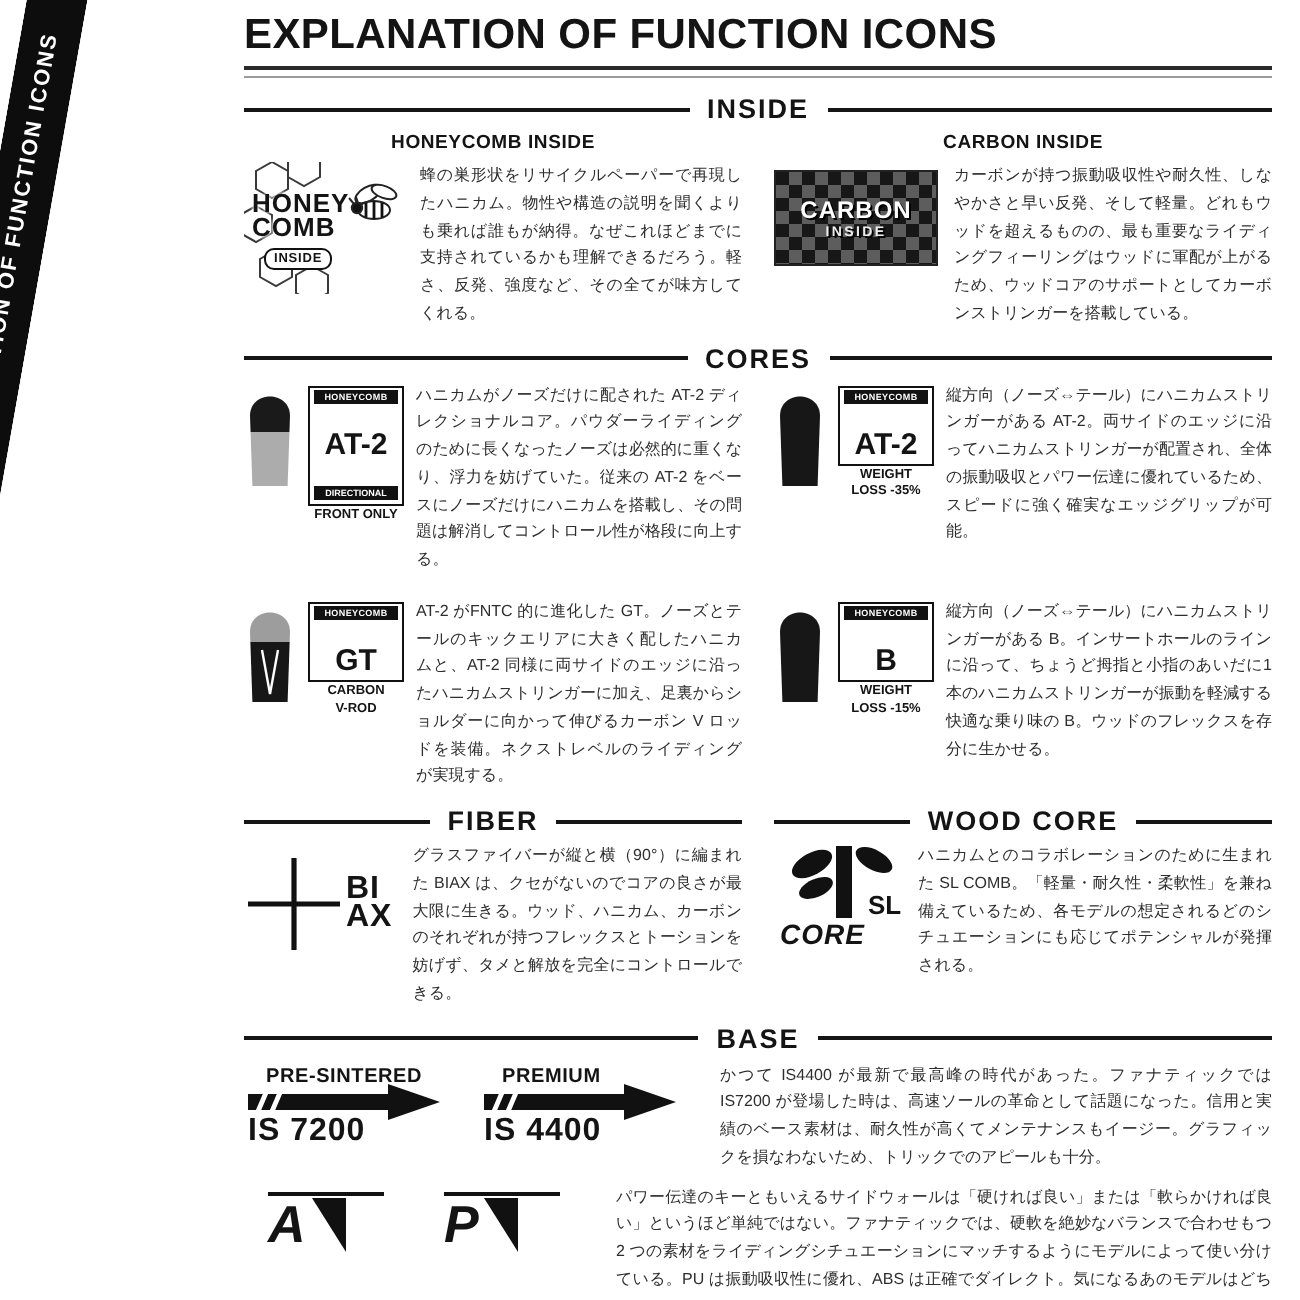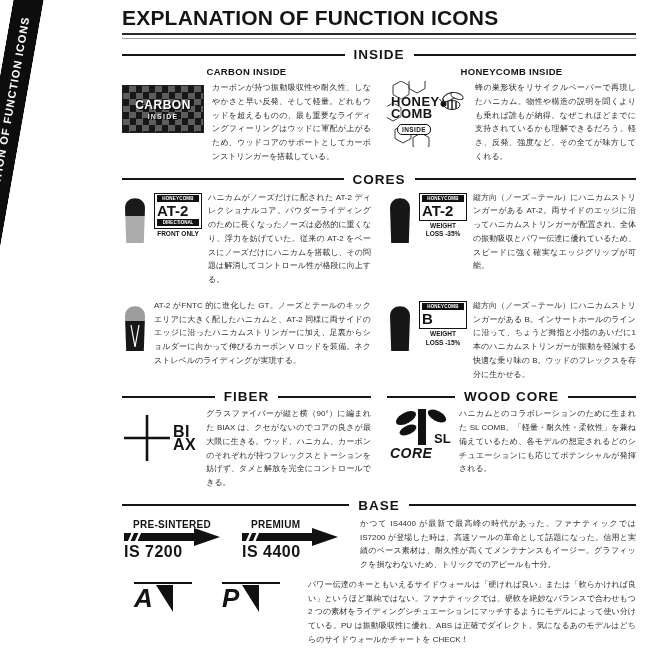--- a/index.html
+++ b/index.html
@@ -47,21 +47,21 @@
            background-size:13px 13px;}
   .cb-line1{color:#fff;font-weight:900;font-size:12px;letter-spacing:.5px;text-shadow:1px 1px 0 #000;}
   .cb-line2{color:#ededed;font-weight:800;font-size:7px;letter-spacing:1.2px;text-shadow:1px 1px 0 #000;}
 
   
   .cores-grid{display:grid;grid-template-columns:1fr 1fr;column-gap:16px;row-gap:12px;margin-top:4px;}
   .core-entry{display:flex;gap:6px;align-items:flex-start;}
   .board{flex:0 0 auto;margin-top:2px;}
   .core-label{display:flex;flex-direction:column;align-items:center;gap:1px;flex:0 0 48px;margin-top:2px;}
   .core-box{border:1.5px solid #111;background:#fff;width:100%;box-sizing:border-box;
-            display:flex;flex-direction:column;align-items:flex-start;padding:1.5px 2px;gap:1px;}
+            display:flex;flex-direction:column;align-items:center;padding:1.5px 2px;gap:13px;}
   .core-tag{background:#111;color:#fff;font-size:4.5px;font-weight:700;letter-spacing:.2px;
             width:100%;text-align:center;padding:1px 0;box-sizing:border-box;}
   .core-name{font-weight:900;font-size:15px;line-height:1;}
   .core-bar{background:#111;color:#fff;font-size:4.5px;font-weight:700;width:100%;
             text-align:center;padding:1px 0;}
   .core-sub{font-weight:800;font-size:6.5px;line-height:1.2;text-align:center;white-space:nowrap;}
 
   
   .biax-icon{display:flex;align-items:center;gap:3px;flex:0 0 auto;padding:8px 2px 0 2px;}
   .biax-text{font-weight:900;font-size:16px;line-height:.85;letter-spacing:.5px;}
@@ -103,31 +103,20 @@
     <h1 class="title">EXPLANATION OF FUNCTION ICONS</h1>
     <div class="title-rule"></div>
 
     <div class="sec-header">
       <span class="sec-line"></span>
       <span class="sec-label">INSIDE</span>
       <span class="sec-line"></span>
     </div>
 
     <div class="two-col">
-      <div class="col">
-        <div class="col-title">CARBON INSIDE</div>
-        <div class="entry">
-          <div class="cb-icon">
-            <span class="cb-line1">CARBON</span>
-            <span class="cb-line2">INSIDE</span>
-          </div>
-          <p class="jp">カーボンが持つ振動吸収性や耐久性、しなやかさと早い反発、そして軽量。どれもウッドを超えるものの、最も重要なライディングフィーリングはウッドに軍配が上がるため、ウッドコアのサポートとしてカーボンストリンガーを搭載している。</p>
-        </div>
-      </div>
-
       <div class="col">
         <div class="col-title">HONEYCOMB INSIDE</div>
         <div class="entry">
           <div class="hc-icon">
             <svg class="hc-hex" width="80" height="66" viewBox="0 0 80 66">
               <g fill="none" stroke="#3a3a3a" stroke-width="1">
                 <polygon points="14,0 22,4.5 22,13.5 14,18 6,13.5 6,4.5"></polygon>
                 <polygon points="6,22 14,26.5 14,35.5 6,40 -2,35.5 -2,26.5"></polygon>
                 <polygon points="16,44 24,48.5 24,57.5 16,62 8,57.5 8,48.5"></polygon>
                 <polygon points="34,52 42,56.5 42,65.5 34,70 26,65.5 26,56.5"></polygon>
@@ -144,20 +133,31 @@
             </svg>
             <div class="hc-text">
               <span>HONEY</span>
               <span>COMB</span>
             </div>
             <div class="hc-badge">INSIDE</div>
           </div>
           <p class="jp">蜂の巣形状をリサイクルペーパーで再現したハニカム。物性や構造の説明を聞くよりも乗れば誰もが納得。なぜこれほどまでに支持されているかも理解できるだろう。軽さ、反発、強度など、その全てが味方してくれる。</p>
         </div>
       </div>
+
+      <div class="col">
+        <div class="col-title">CARBON INSIDE</div>
+        <div class="entry">
+          <div class="cb-icon">
+            <span class="cb-line1">CARBON</span>
+            <span class="cb-line2">INSIDE</span>
+          </div>
+          <p class="jp">カーボンが持つ振動吸収性や耐久性、しなやかさと早い反発、そして軽量。どれもウッドを超えるものの、最も重要なライディングフィーリングはウッドに軍配が上がるため、ウッドコアのサポートとしてカーボンストリンガーを搭載している。</p>
+        </div>
+      </div>
     </div>
 
     <div class="sec-header">
       <span class="sec-line"></span>
       <span class="sec-label">CORES</span>
       <span class="sec-line"></span>
     </div>
 
     <div class="cores-grid">
 
@@ -201,20 +201,28 @@
         <svg class="board" width="26" height="50" viewBox="0 0 26 50">
           <defs>
               <linearGradient id="g3" x1="0" y1="0" x2="0" y2="1">
             <stop offset="0.33" stop-color="#9d9d9d"></stop>
                 <stop offset="0.33" stop-color="#171717"></stop>
           </linearGradient>
             </defs>
           <path d="M3,15 C3,2 23,2 23,15 L21.8,50 L4.2,50 Z" fill="url(#g3)"></path>
           <path d="M9,24 L13,46 L17,24" fill="none" stroke="#fff" stroke-width="1.2"></path>
         </svg>
+        <div class="core-label">
+          <div class="core-box">
+            <span class="core-tag">HONEYCOMB</span>
+            <span class="core-name">GT</span>
+          </div>
+          <span class="core-sub">CARBON</span>
+          <span class="core-sub">V-ROD</span>
+        </div>
         <p class="jp">AT-2 がFNTC 的に進化した GT。ノーズとテールのキックエリアに大きく配したハニカムと、AT-2 同様に両サイドのエッジに沿ったハニカムストリンガーに加え、足裏からショルダーに向かって伸びるカーボン V ロッドを装備。ネクストレベルのライディングが実現する。</p>
       </div>
 
       <div class="core-entry">
         <svg class="board" width="26" height="50" viewBox="0 0 26 50">
           <path d="M3,15 C3,2 23,2 23,15 L21.8,50 L4.2,50 Z" fill="#171717"></path>
         </svg>
         <div class="core-label">
           <div class="core-box">
             <span class="core-tag">HONEYCOMB</span>

